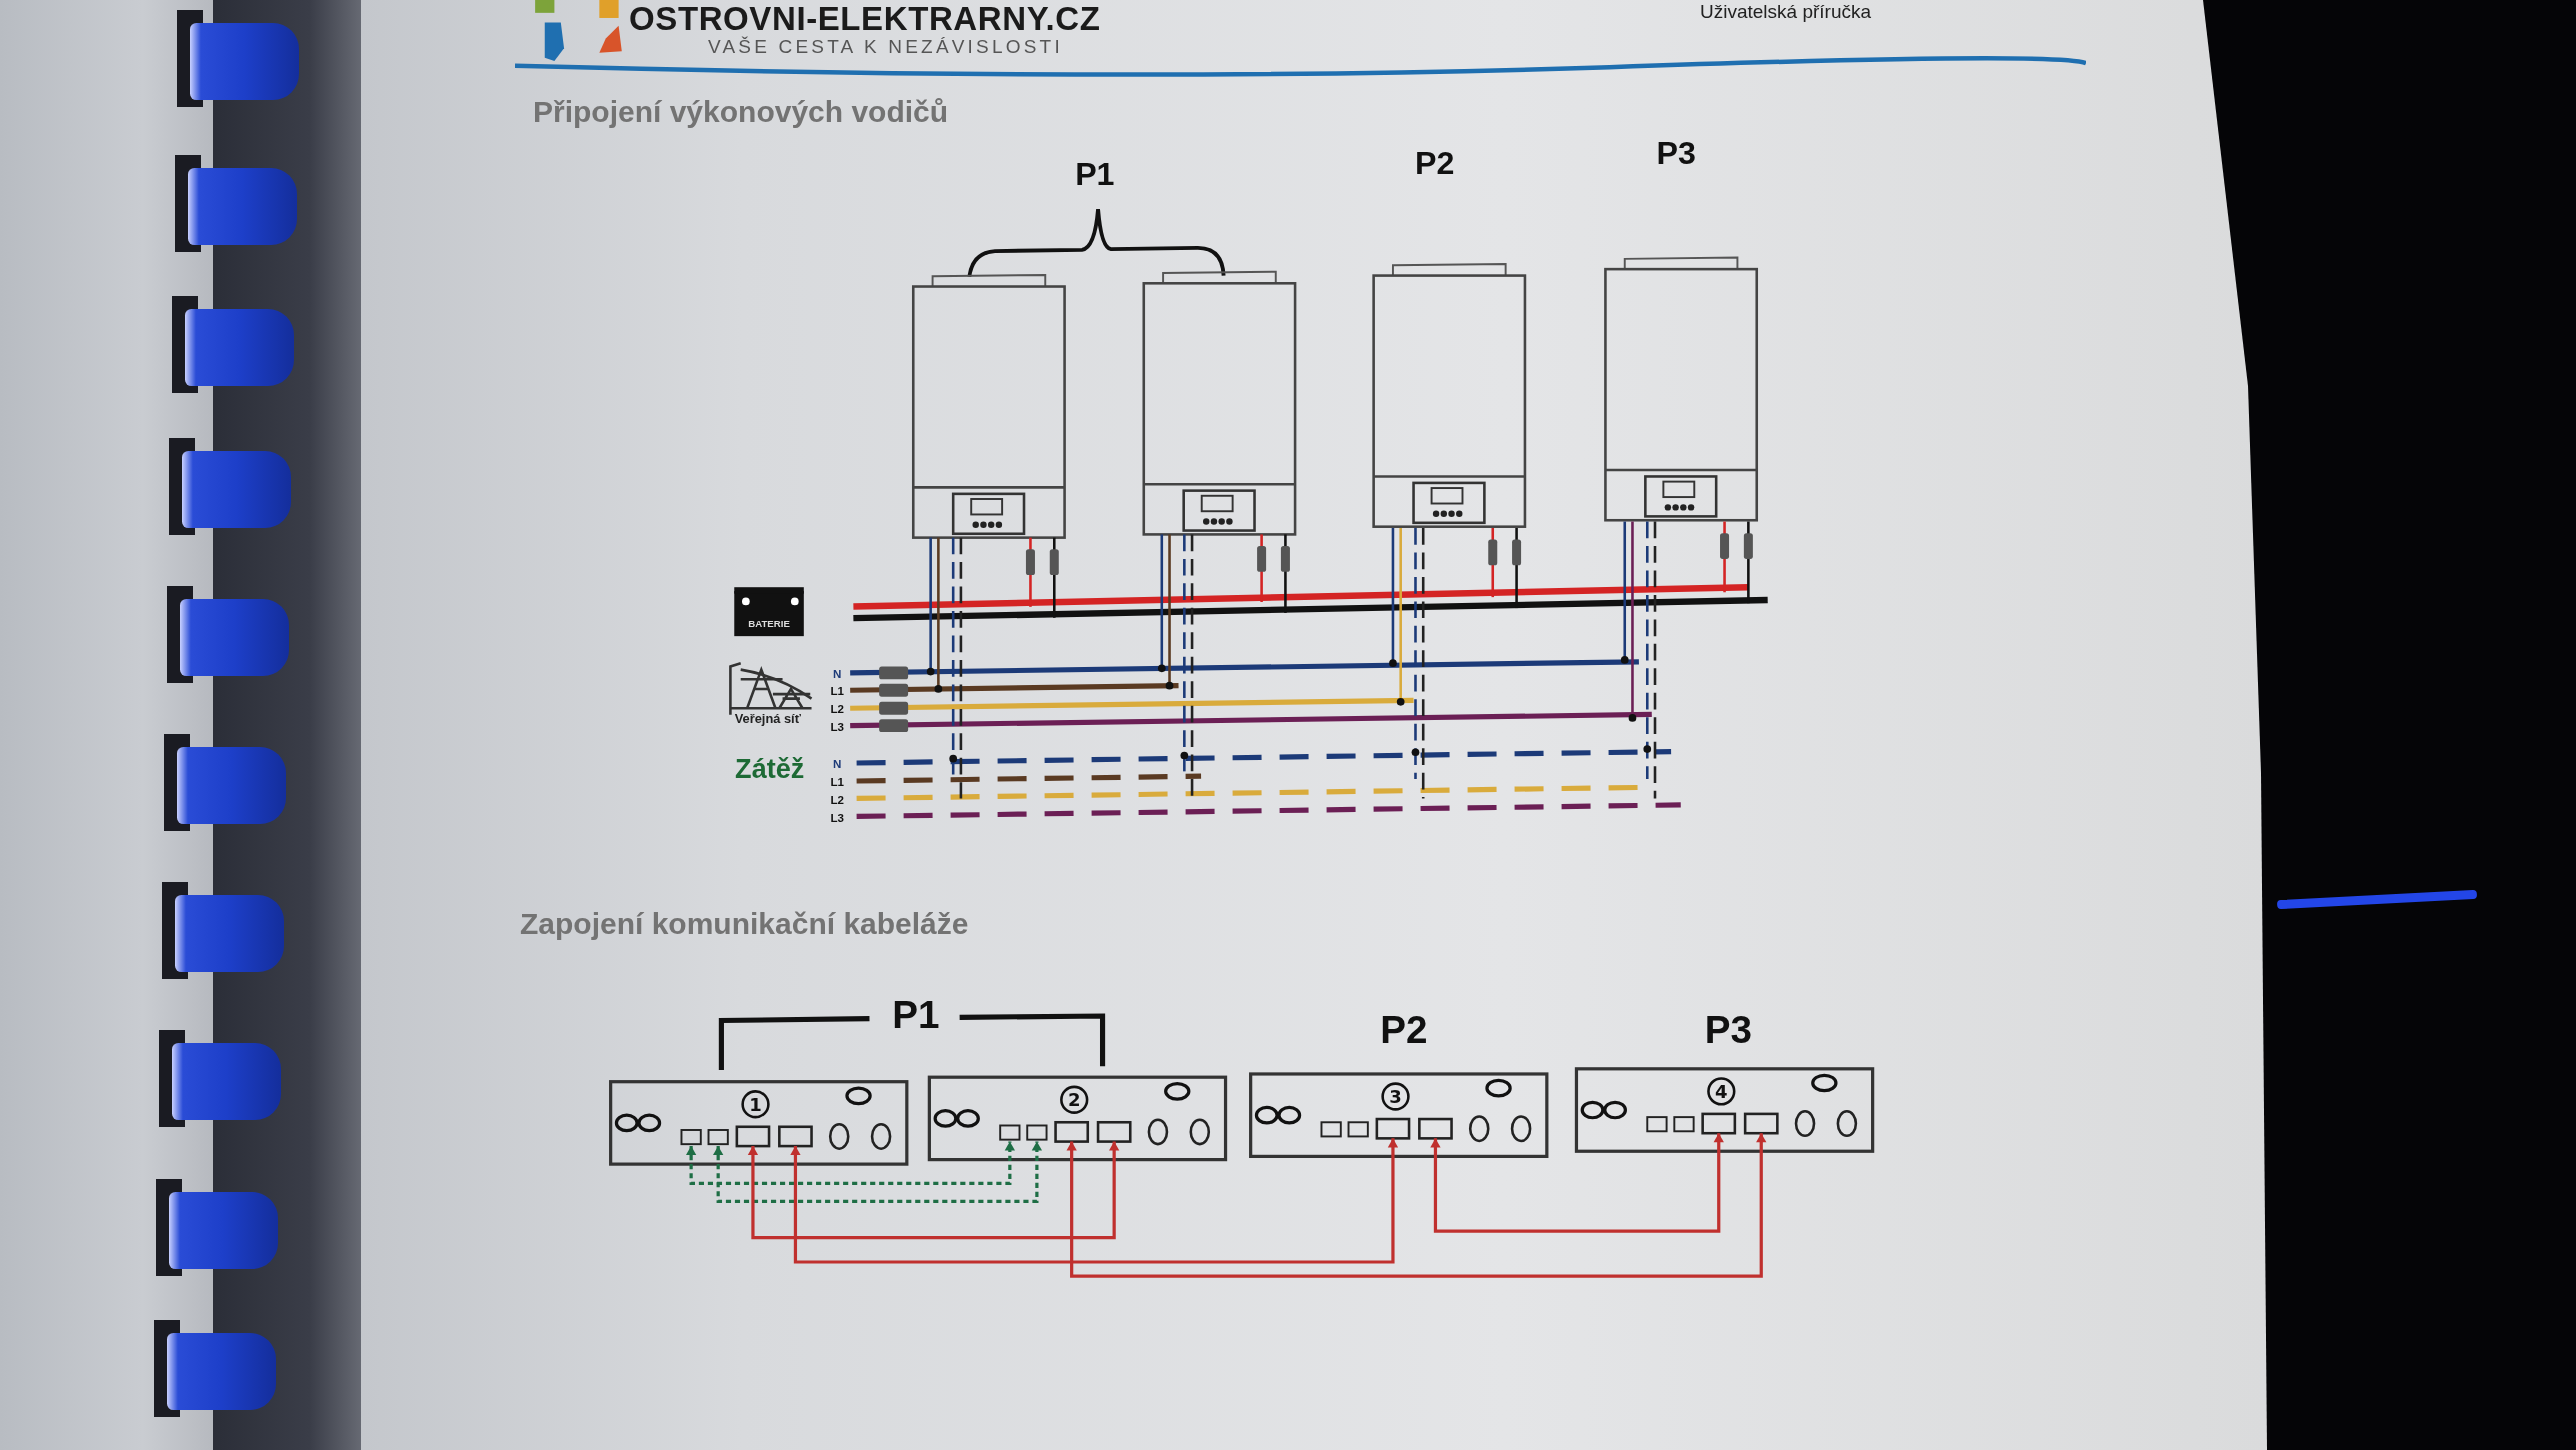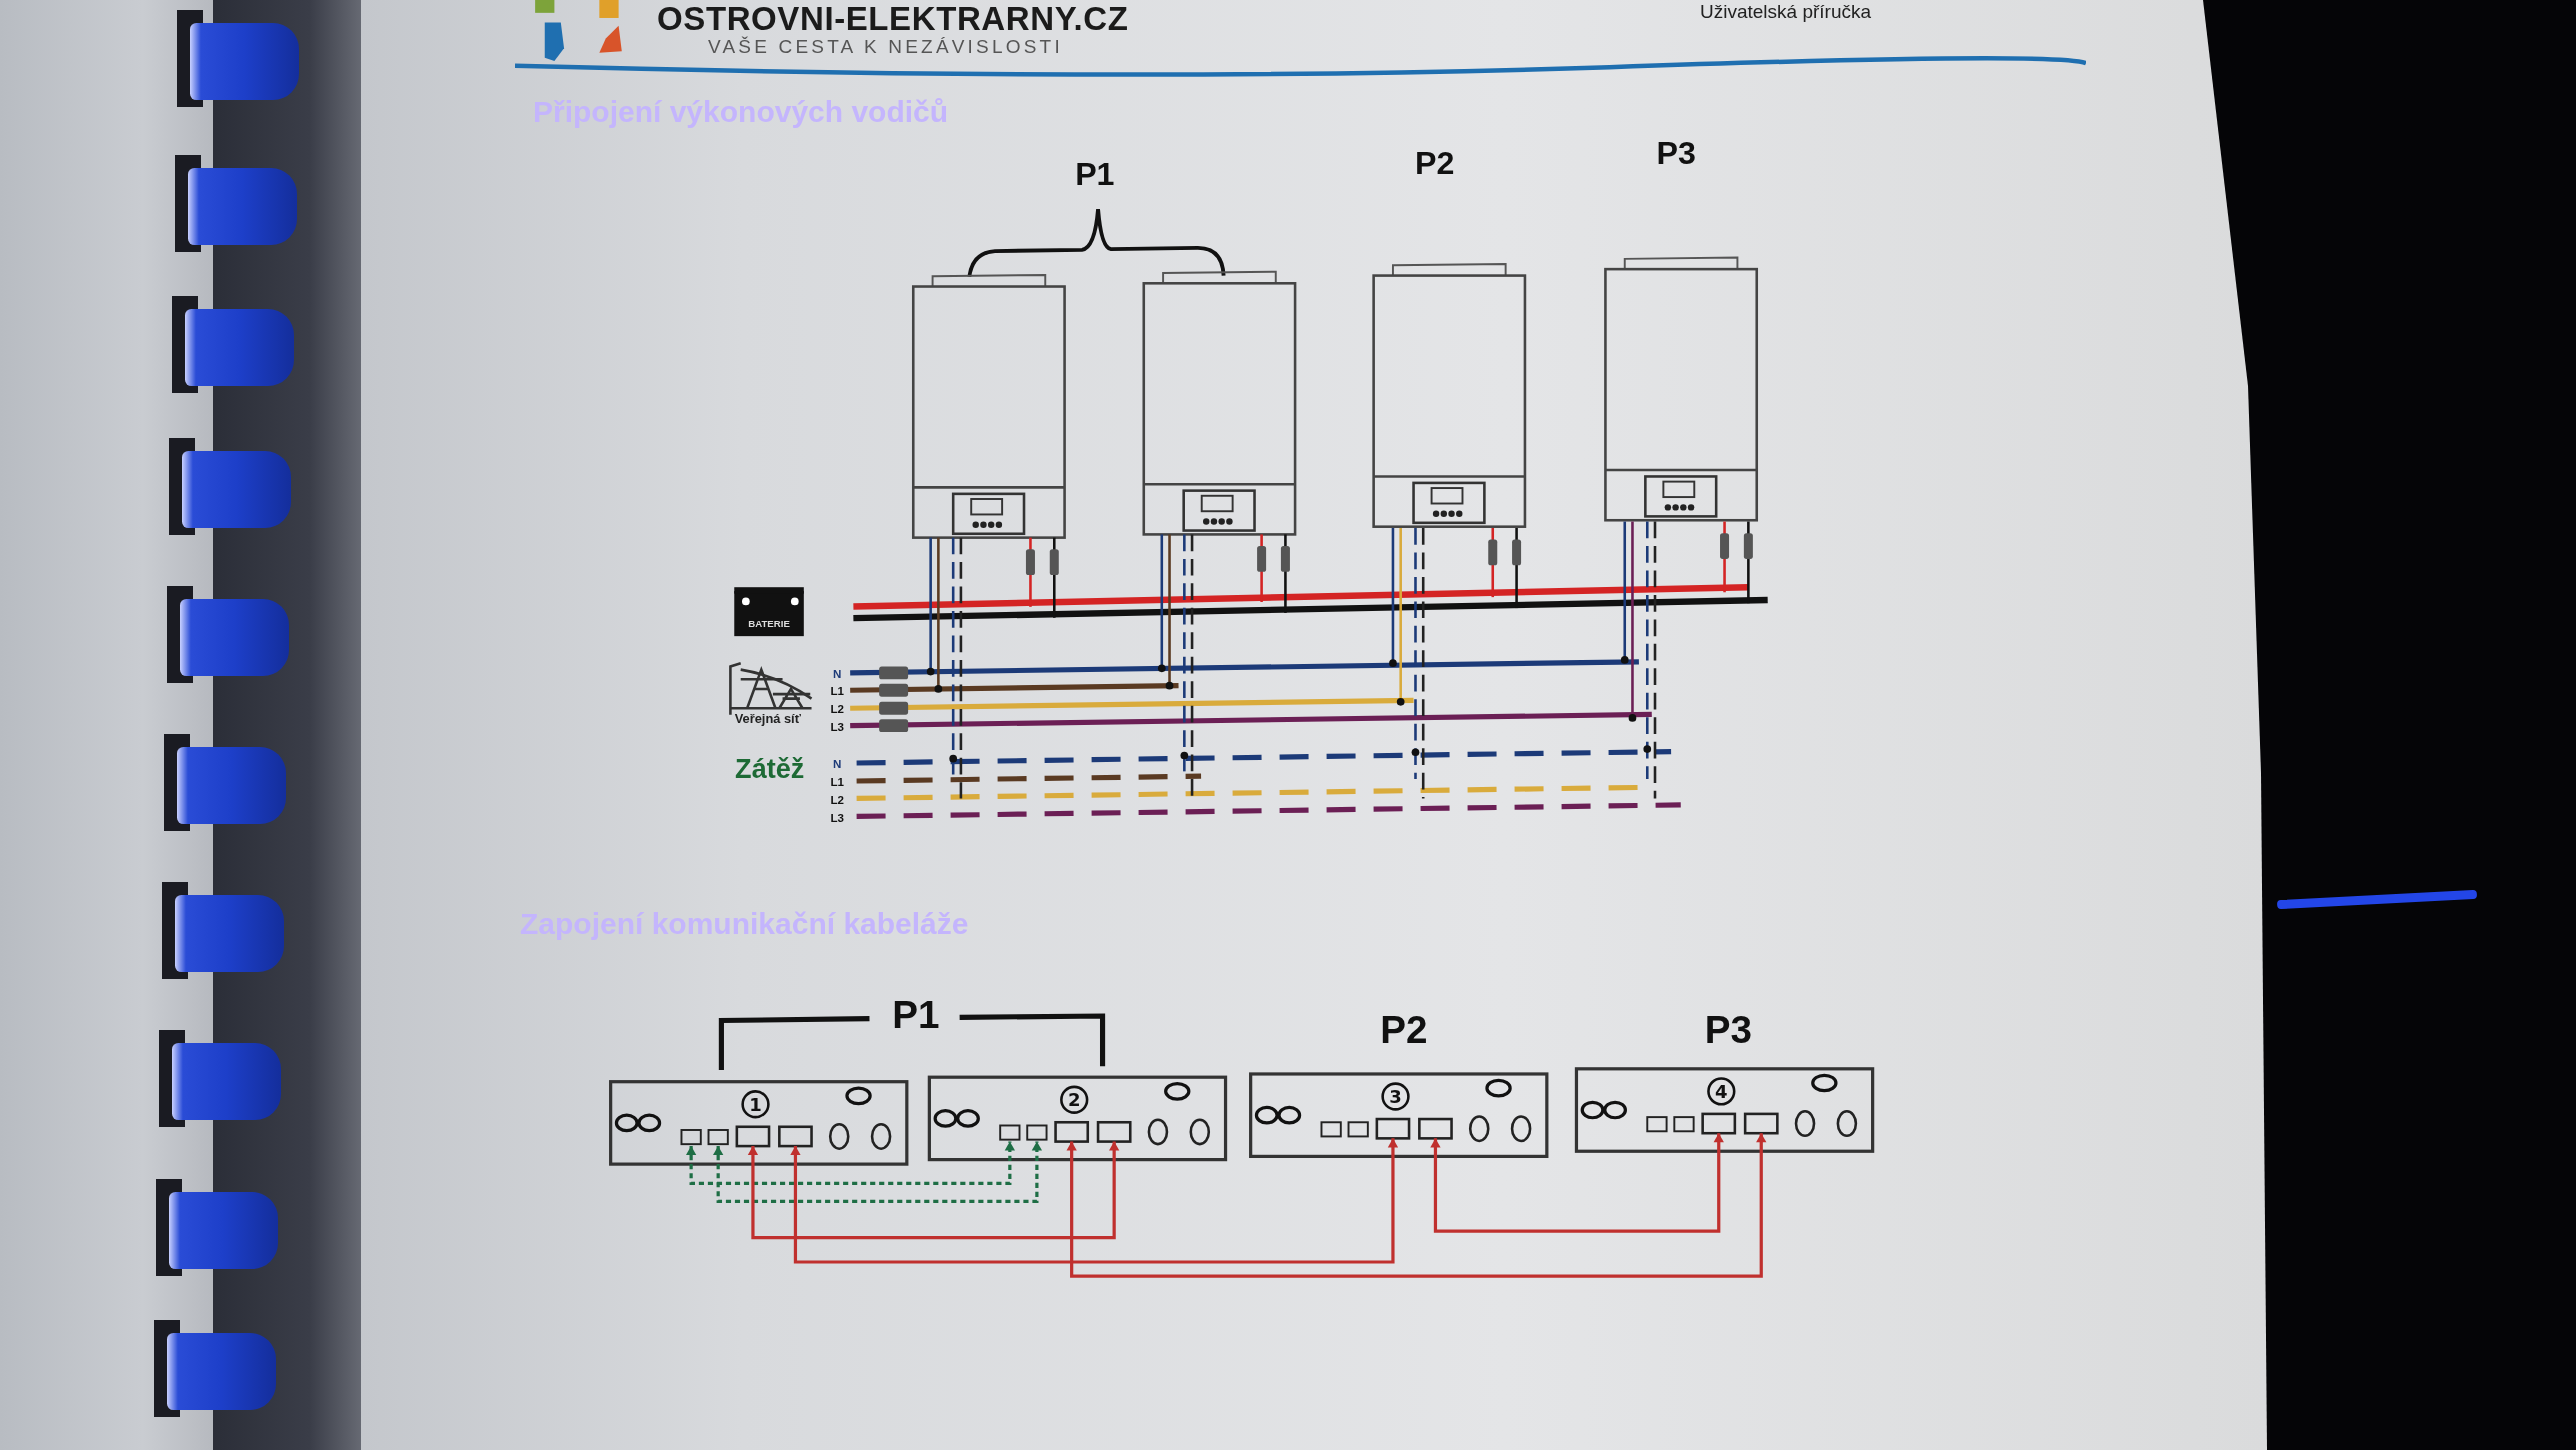--- a/index.html
+++ b/index.html
@@ -38,35 +38,35 @@
   }
   .blue-streak {
     position: absolute; left: 2277px; top: 895px; width: 200px; height: 9px;
     background: #2346e8; transform: rotate(-3deg); border-radius: 3.9px;
   }
   
   .logo {
     position: absolute; left: 535px; top: 0; width: 103px; height: 61px;
   }
   .brand-name {
-    position: absolute; left: 657px; top: 0px; font-size: 33px; font-weight: bold;
+    position: absolute; left: 629px; top: 0px; font-size: 33px; font-weight: bold;
     color: #1b1b1b; letter-spacing: 0.6px;
   }
   .brand-tag {
     position: absolute; left: 708px; top: 36px; font-size: 19px; color: #555;
     letter-spacing: 3.2px;
   }
   .doc-label {
     position: absolute; left: 1700px; top: 1.3px; font-size: 19px; color: #222;
   }
   .header-rule {
     position: absolute; left: 515px; top: 45px; width: 1571px; height: 52px;
   }
   .section-title {
-    position: absolute; font-size: 30px; font-weight: bold; color: #c4b5fd;
+    position: absolute; font-size: 30px; font-weight: bold; color: #737373;
   }
   .diagram { position: absolute; left: 0; top: 0; }
 </style>
 </head>
 <body>
 
 <div class="left-page"></div>
 <div class="binding-shadow"></div>
 <div class="page"></div>
 <div class="blue-streak"></div>

